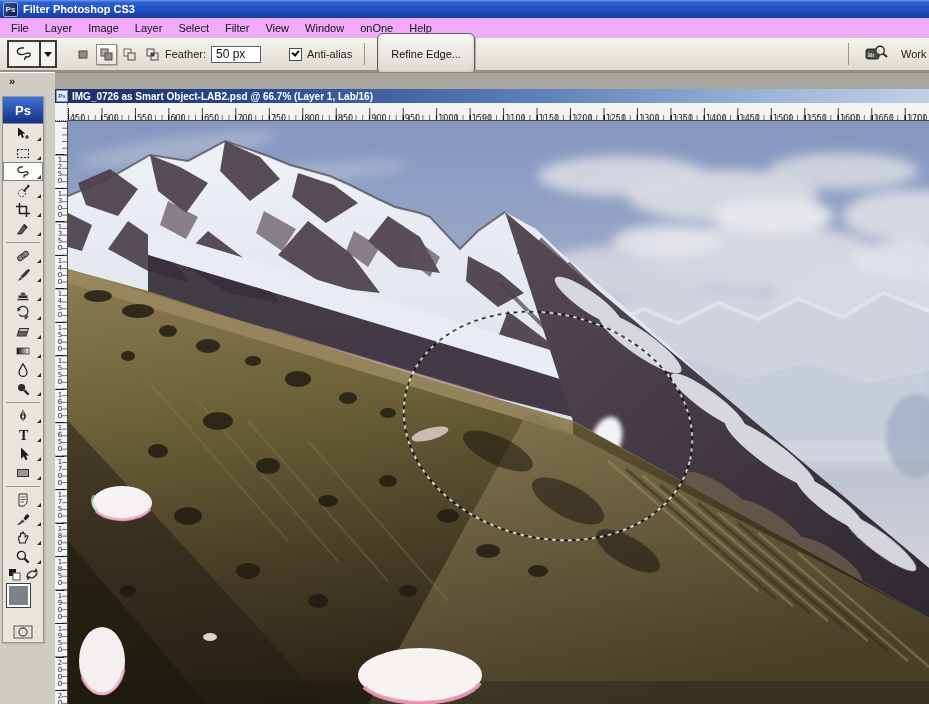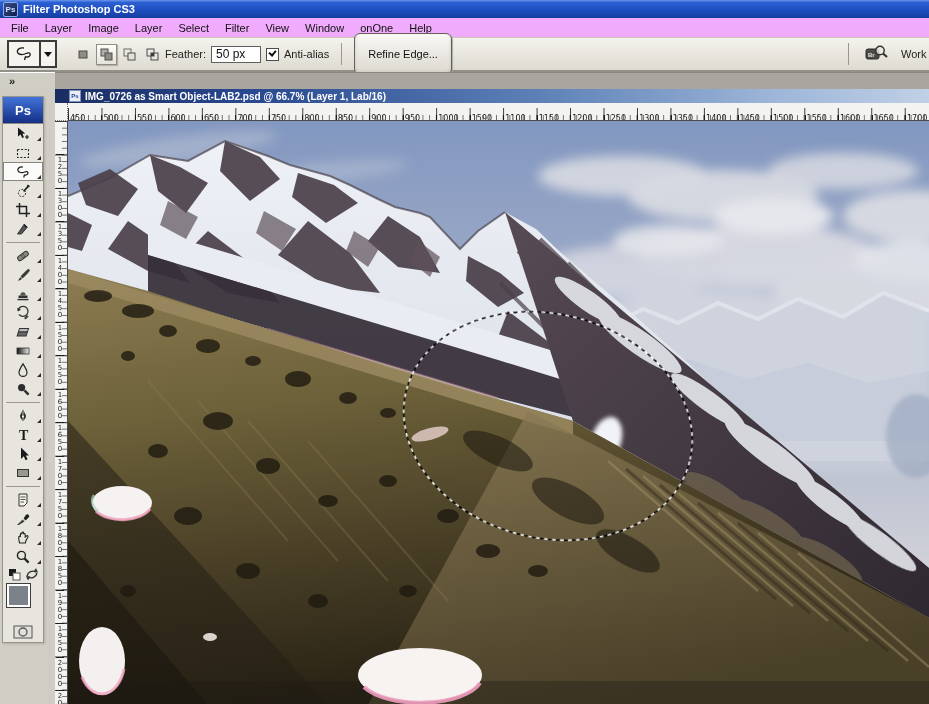--- a/index.html
+++ b/index.html
@@ -21,21 +21,21 @@
   .preset{display:flex;margin-left:7px;border:2px solid #3c3c3c;height:24px;background:#f4f3ee;}
   .preset .picon{width:30px;display:flex;align-items:center;justify-content:center;}
   .preset .parrow{width:14px;border-left:2px solid #3c3c3c;display:flex;align-items:center;justify-content:center;}
   .tridown{width:0;height:0;border-left:4px solid transparent;border-right:4px solid transparent;border-top:5px solid #111;}
   .modes{display:flex;gap:2px;margin-left:16px;}
   .mode{width:19px;height:19px;display:flex;align-items:center;justify-content:center;border:1px solid transparent;}
   .mode.active{border:1px solid #8f8c84;background:linear-gradient(#fdfdfa,#e6e3da);box-shadow:1px 1px 1px #b5b2aa;}
   .flabel{margin-left:2px;}
   .finput{width:44px;height:15px;margin-left:5px;border:1px solid #5f5f5f;font-size:12px;
     font-family:"Liberation Sans",sans-serif;padding:0 0 0 4px;background:#fff;color:#111;}
-  .cbwrap{display:flex;align-items:center;margin-left:5px;gap:5px;}
+  .cbwrap{display:flex;align-items:center;margin-left:28px;gap:5px;}
   .cbox{width:11px;height:11px;background:#fff;border:1px solid #4c4c4c;position:relative;}
   .cbox:after{content:"";position:absolute;left:2px;top:1px;width:5px;height:3px;
     border-left:2px solid #111;border-bottom:2px solid #111;transform:rotate(-50deg);}
   .osep{width:1px;height:22px;background:#9a978f;margin:0 12px;}
   .refine{font-size:11px;color:#111;padding:14px 13px;border:1px solid #63605a;border-radius:6px;
     background:linear-gradient(#f9f8f5,#dbd8cf);box-shadow:inset 0 -2px 3px #c4c1b8, 1px 1px 1px #aaa;}
   .oright{position:absolute;right:0;top:0;height:100%;display:flex;align-items:center;}
   .worklbl{display:inline-block;width:28px;overflow:hidden;white-space:nowrap;margin-left:12px;}
   
   .dock{position:absolute;top:72px;left:0;width:55px;bottom:0;background:#d0cdc5;border-top:1px solid #fff;}
@@ -53,21 +53,21 @@
   .swatches{position:relative;height:40px;}
   .fgsw{position:absolute;left:3px;top:1px;width:23px;height:23px;background:#7b828a;
     border:1px solid #3e3e3e;box-shadow:inset 0 0 0 2px #fff;}
   .bgsw{position:absolute;left:14px;top:13px;width:21px;height:21px;background:#fdfdfd;
     border:1px solid #6b6b6b;box-shadow:inset 0 0 0 2px #fff;z-index:-1;}
   .qmask{height:20px;display:flex;align-items:center;justify-content:center;}
   
   .workspace{position:absolute;left:55px;top:72px;right:0;bottom:0;background:#a9a69f;border-top:1px solid #8b887f;}
   .docwin{position:absolute;left:0;top:16px;right:0;bottom:0;}
   .doc-titlebar{height:14px;background:linear-gradient(90deg,#1a2d61 0%,#28488f 22%,#5c80b6 55%,#9db5d8 82%,#c0d0e6 100%);
-    display:flex;align-items:center;gap:4px;color:#fff;font-size:10px;font-weight:bold;padding-left:14px;}
+    display:flex;align-items:center;gap:4px;color:#fff;font-size:10px;font-weight:bold;padding-left:1px;}
   .docicon{width:10px;height:10px;background:#e8eef8;border:1px solid #7d92b8;color:#1d3f9c;
     font-size:6px;font-weight:bold;display:flex;align-items:center;justify-content:center;}
   .ruler-row{height:18px;display:flex;}
   .corner{width:13px;height:18px;background:#f3f3f1;border-right:1px dotted #777;border-bottom:1px dotted #777;box-sizing:border-box;}
   .hruler{flex:1;position:relative;background-color:#f3f3f1;border-bottom:1px solid #4a4a4a;box-sizing:border-box;
     background-image:linear-gradient(to right,#3c3c3c 1px,transparent 1px),linear-gradient(to right,#6e6e6e 1px,transparent 1px);
     background-size:33.48px 12px,6.696px 5px;background-position:left bottom,left bottom;background-repeat:repeat-x;overflow:hidden;}
   .hlab{position:absolute;top:12px;font-family:"DejaVu Sans",sans-serif;font-size:8px;color:#1c1c1c;line-height:8px;
     border-left:1px solid #1c1c1c;padding-left:1px;height:16px;}
   .doc-body{position:absolute;top:32px;left:0;right:0;bottom:0;display:flex;}

